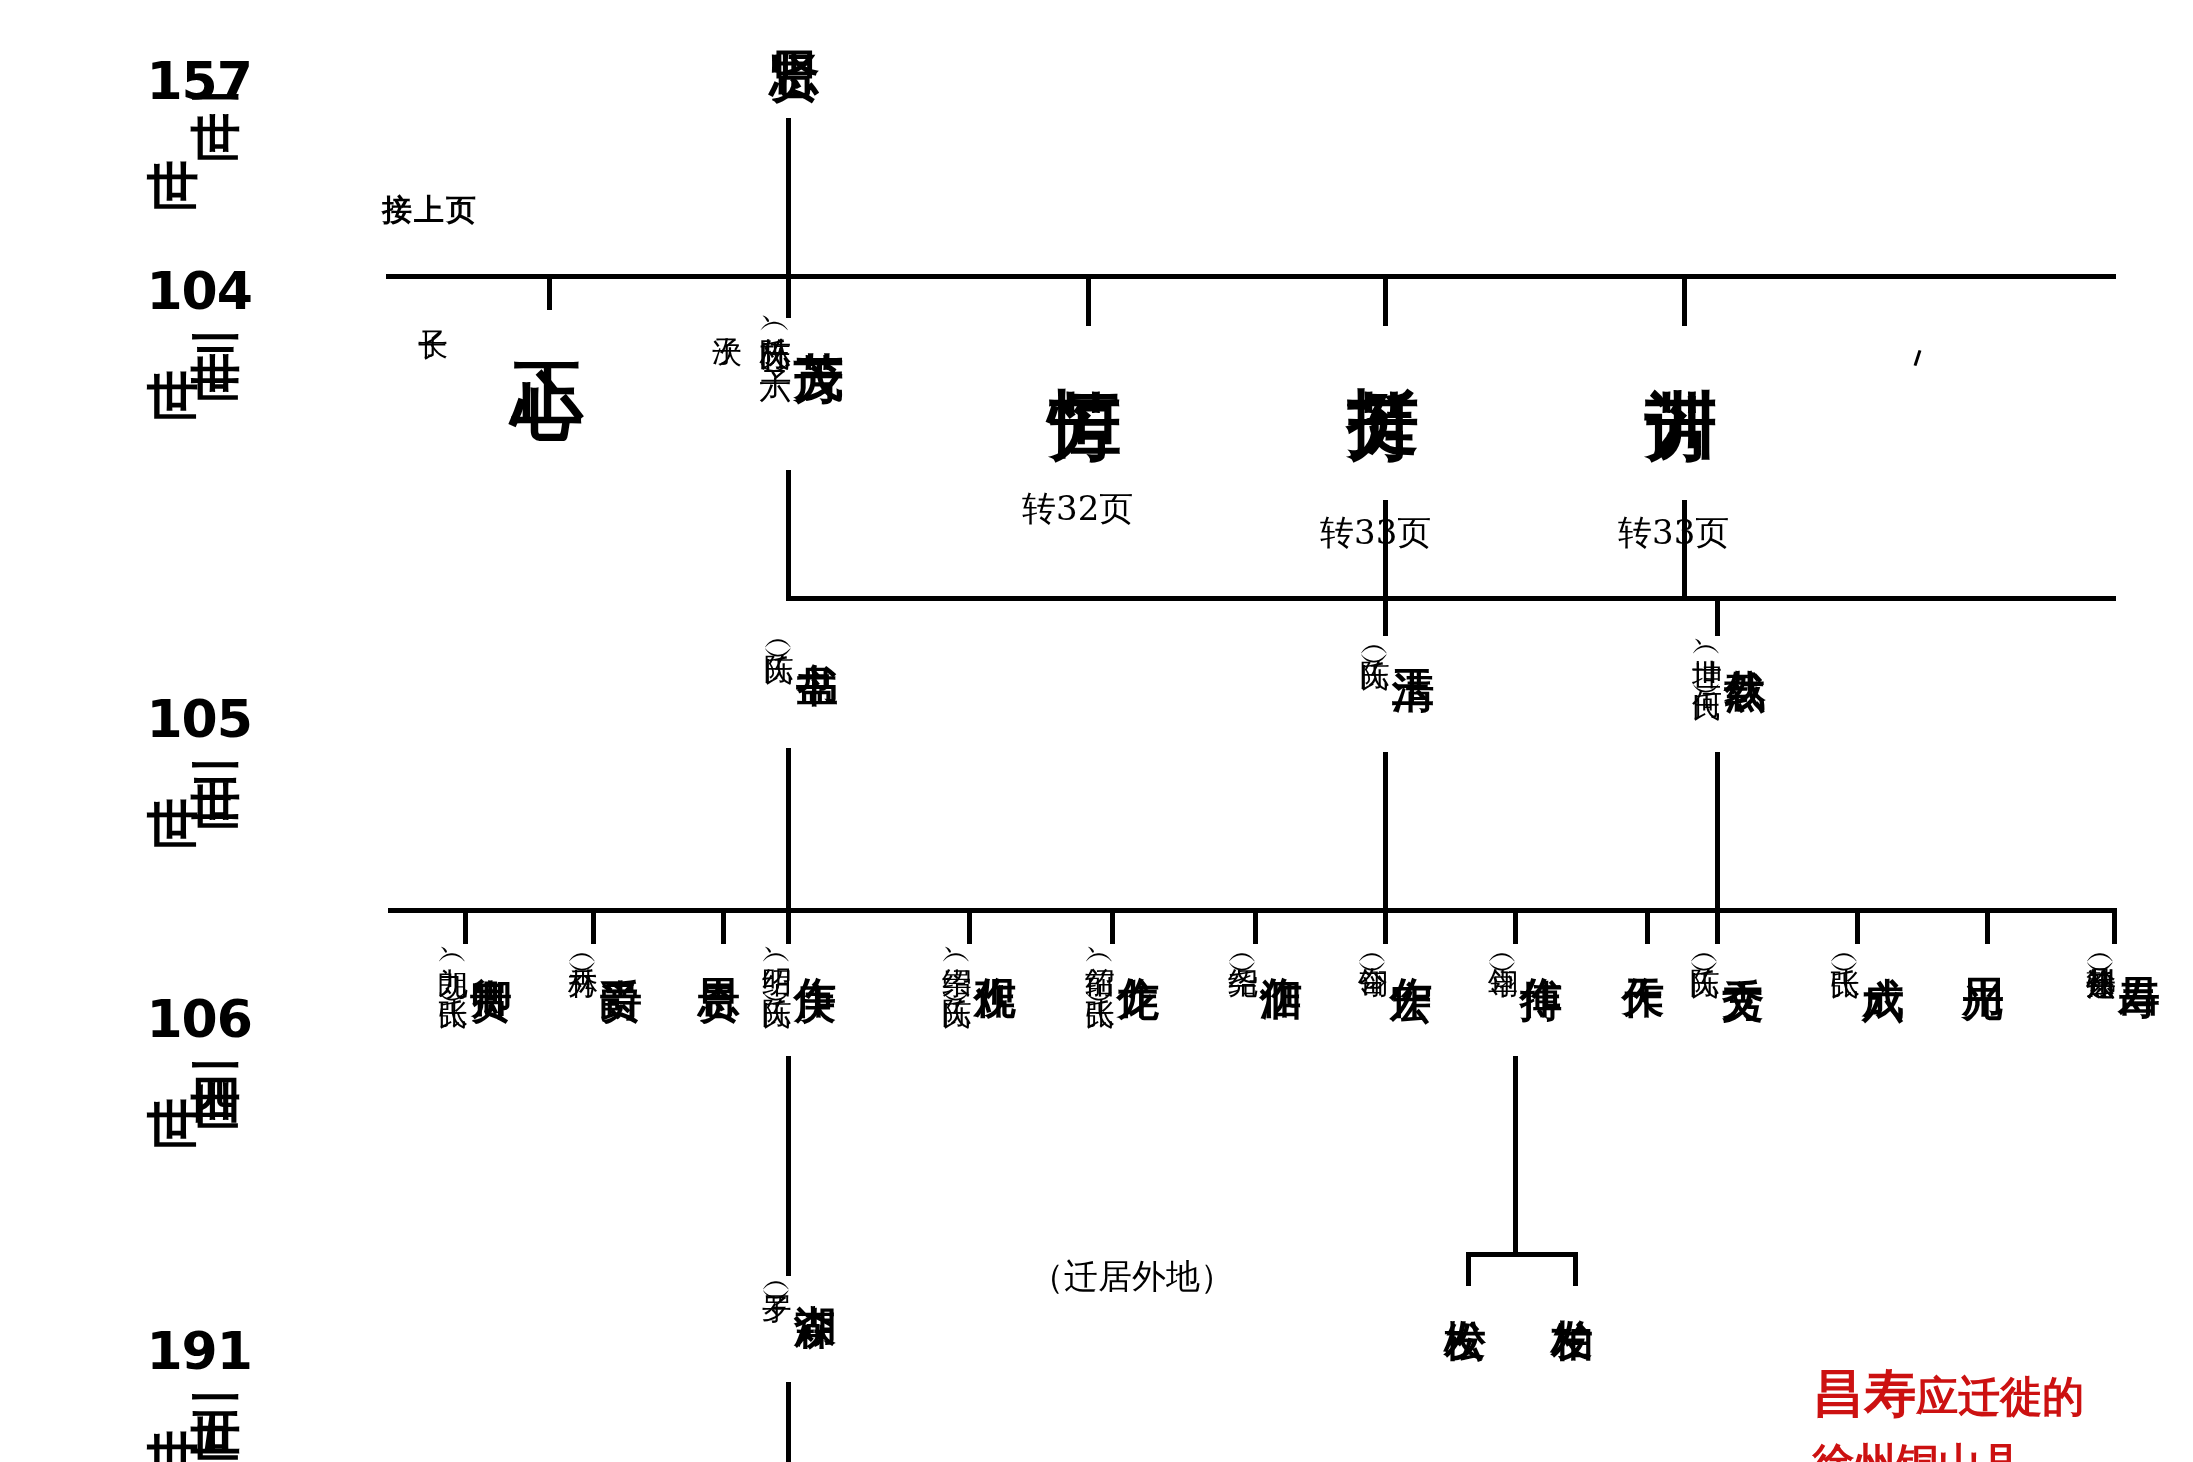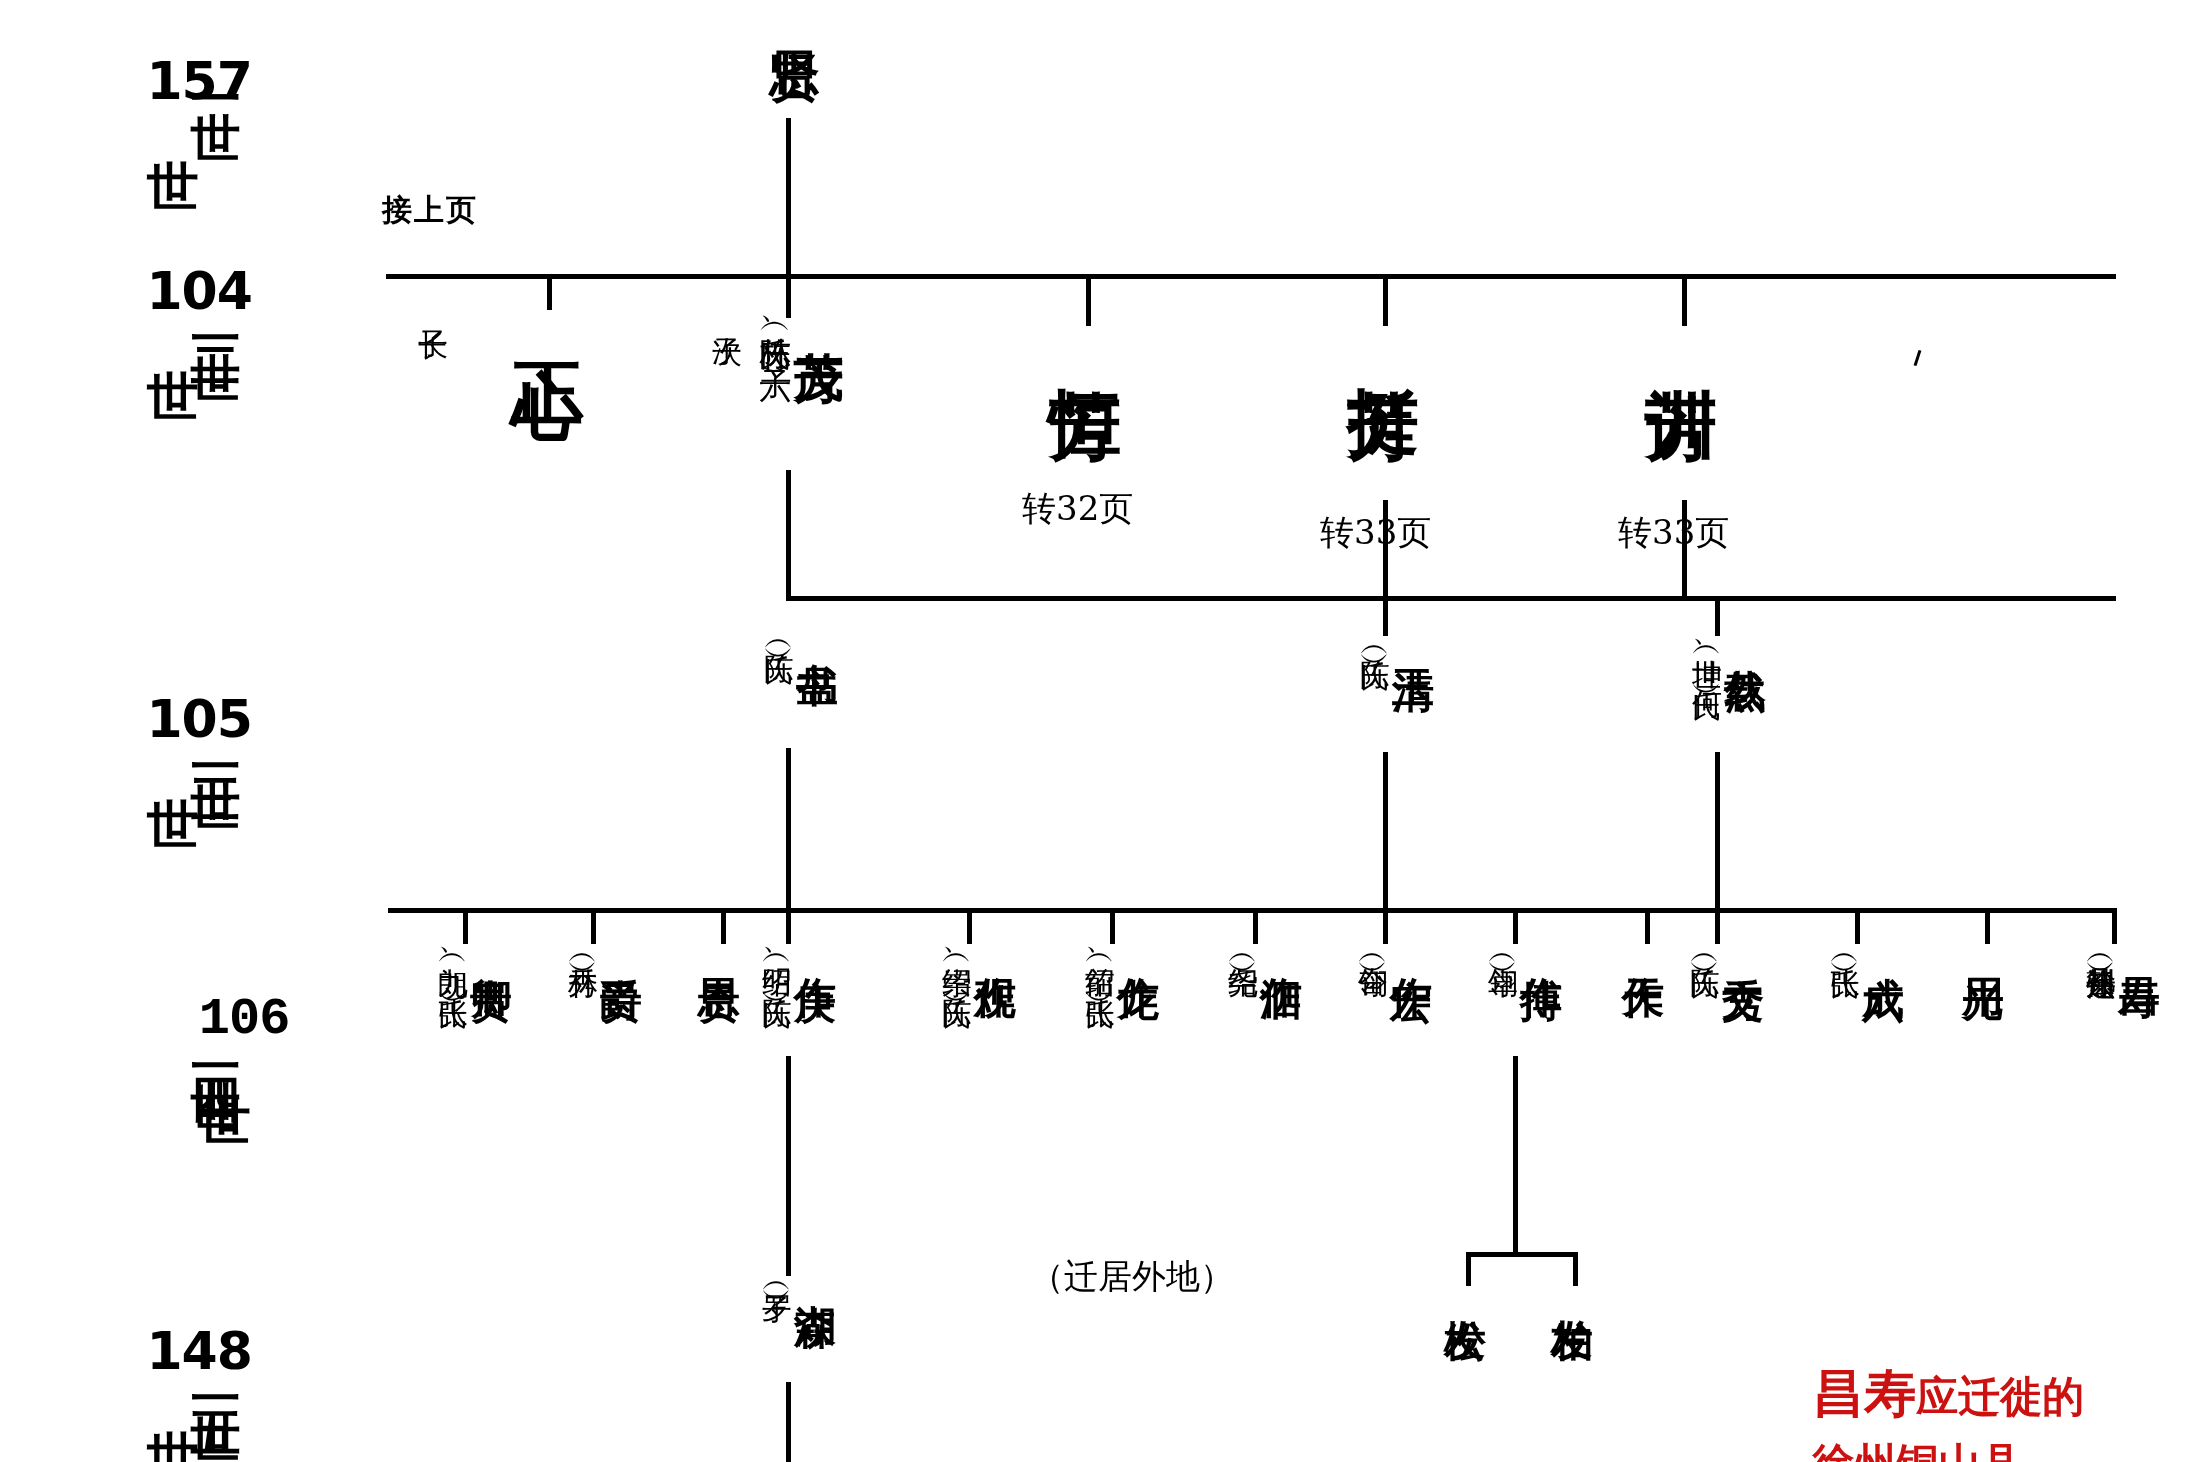--- a/index.html
+++ b/index.html
@@ -53,28 +53,28 @@
     <span>世</span>
   </div>
   <div class="gen-cn" style="left:196px;top:212px;height:200px;">一二世</div>
 
   <div class="gen-num" style="left:78px;top:640px;width:120px;">
     <span>105</span><br>
     <span>世</span>
   </div>
   <div class="gen-cn" style="left:196px;top:640px;height:200px;">一三世</div>
 
-  <div class="gen-num" style="left:78px;top:940px;width:120px;font-family:Liberation Mono, monospace;">
+  <div class="gen-num" style="left:78px;top:940px;width:120px;">
     <span>106</span><br>
     <span>世</span>
   </div>
   <div class="gen-cn" style="left:196px;top:940px;height:200px;">一四世</div>
 
   <div class="gen-num" style="left:78px;top:1272px;width:120px;">
-    <span>148</span><br>
+    <span>191</span><br>
     <span>世</span>
   </div>
   <div class="gen-cn" style="left:196px;top:1272px;height:200px;">一五世</div>
 
   <div class="person n-md" style="left:770px;top:10px;">
     <div class="pname">思贤</div>
   </div>
 
   <div class="vline" style="left:786px;top:118px;height:158px;"></div>
 

